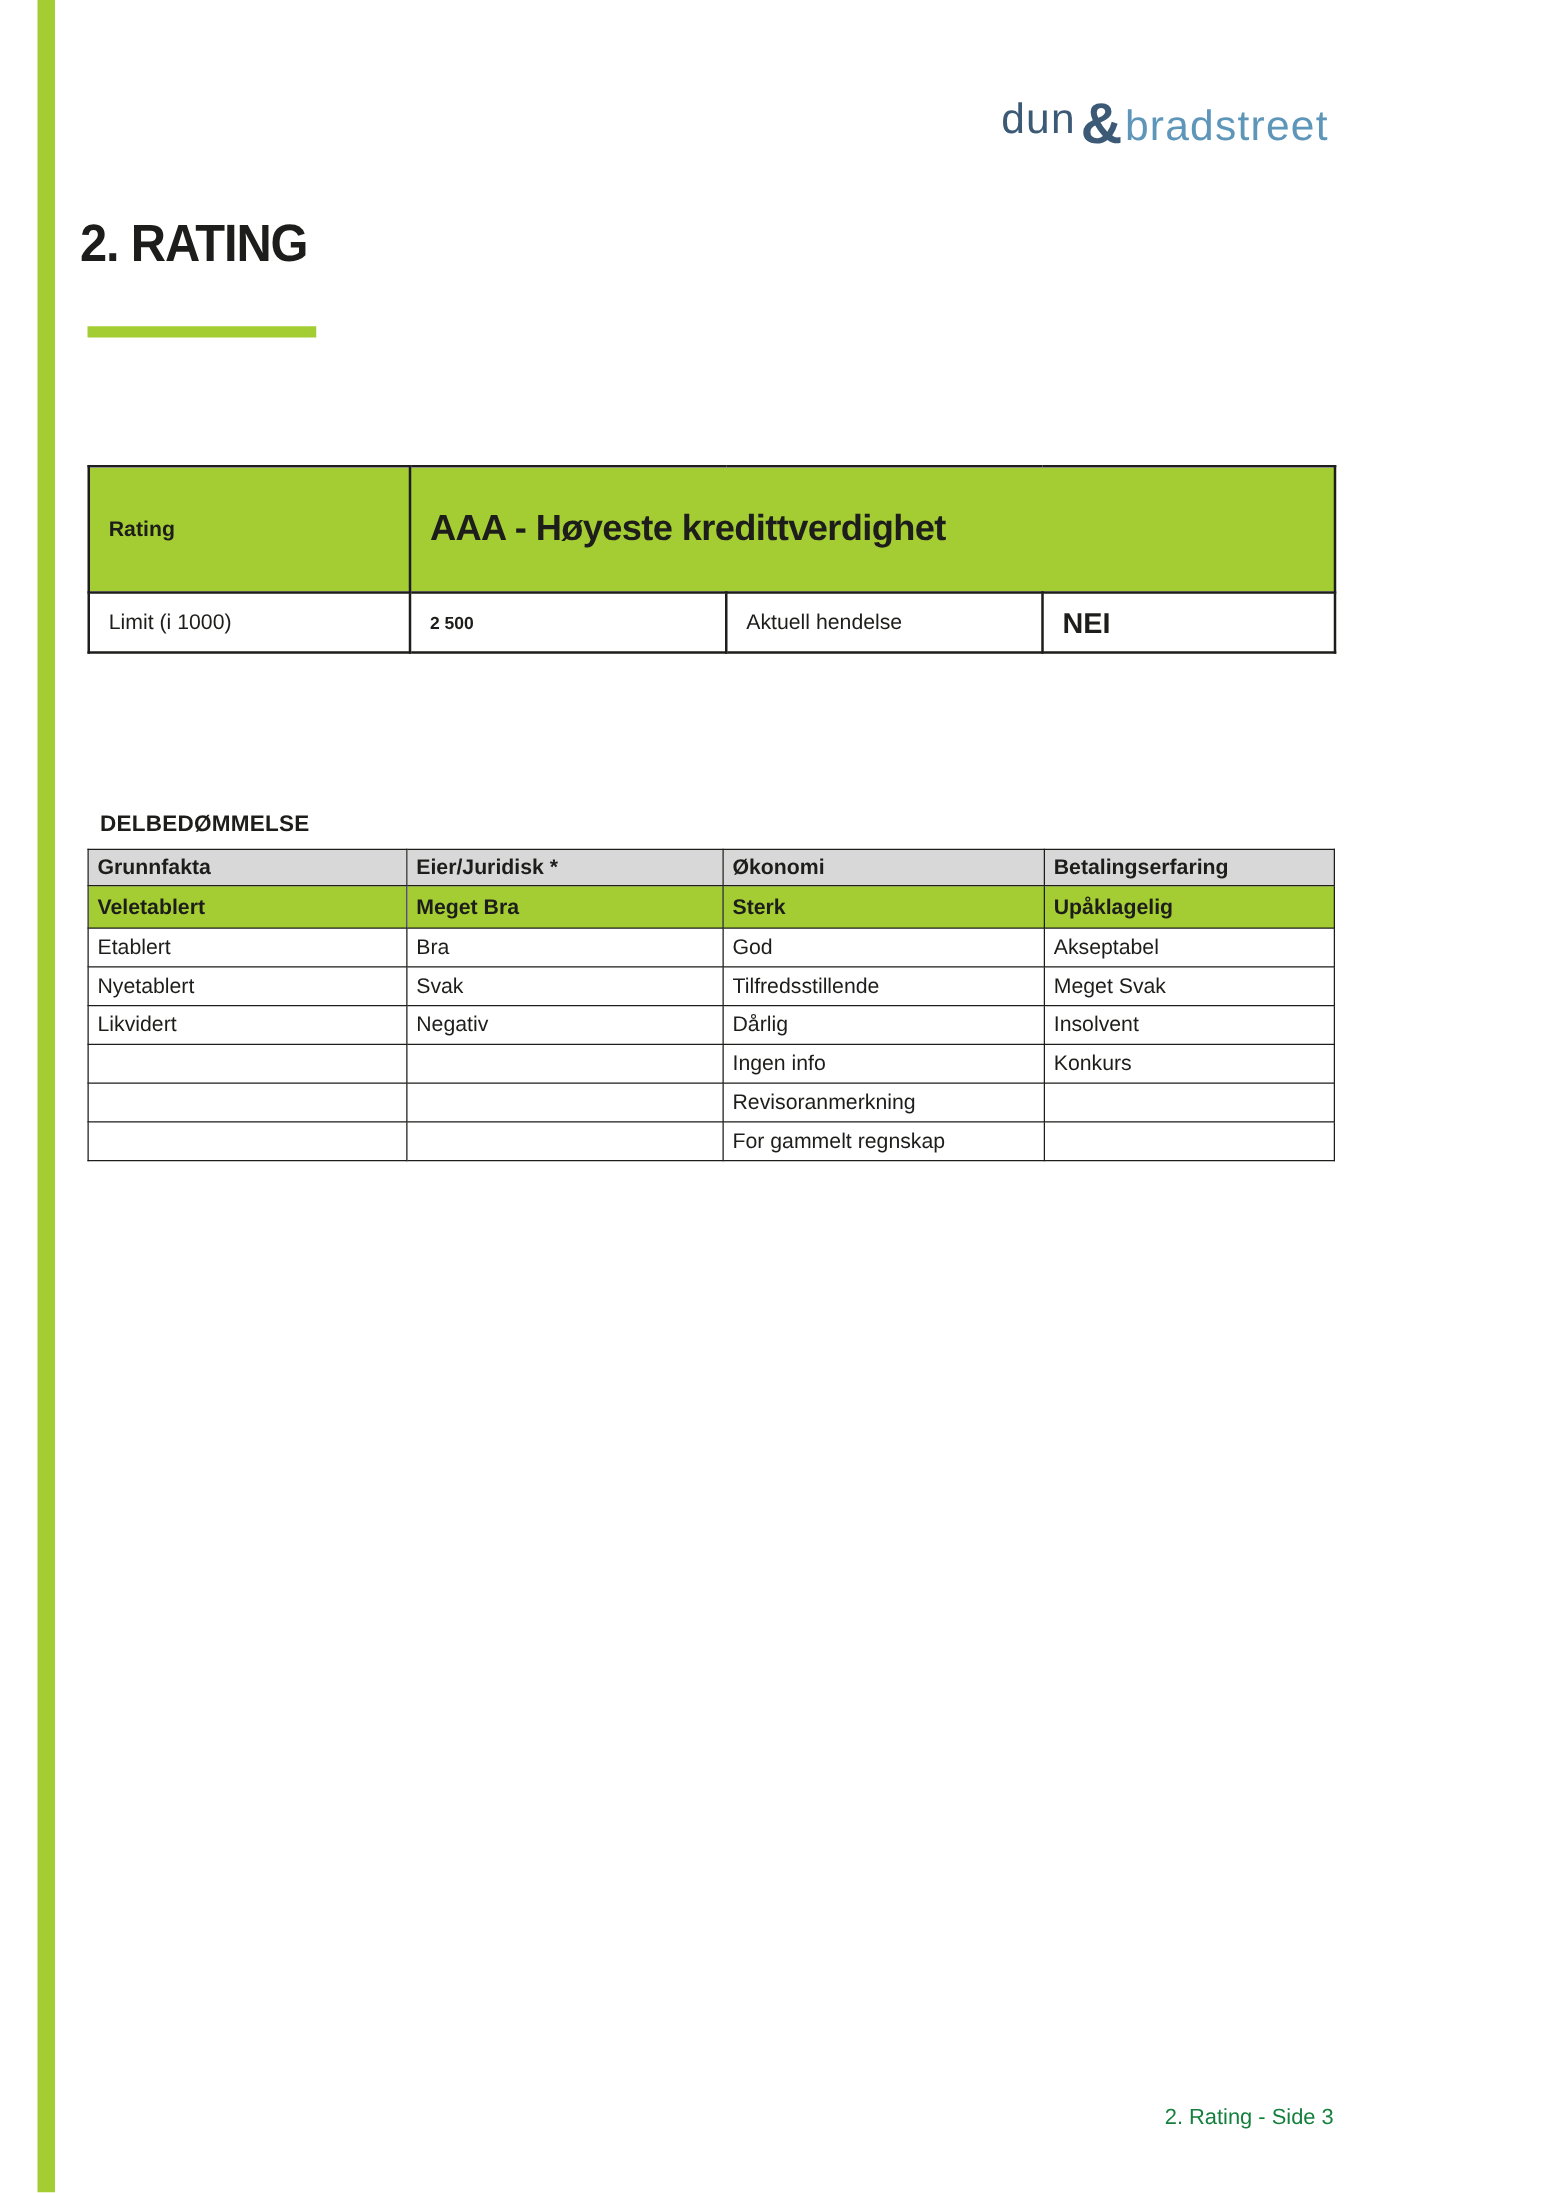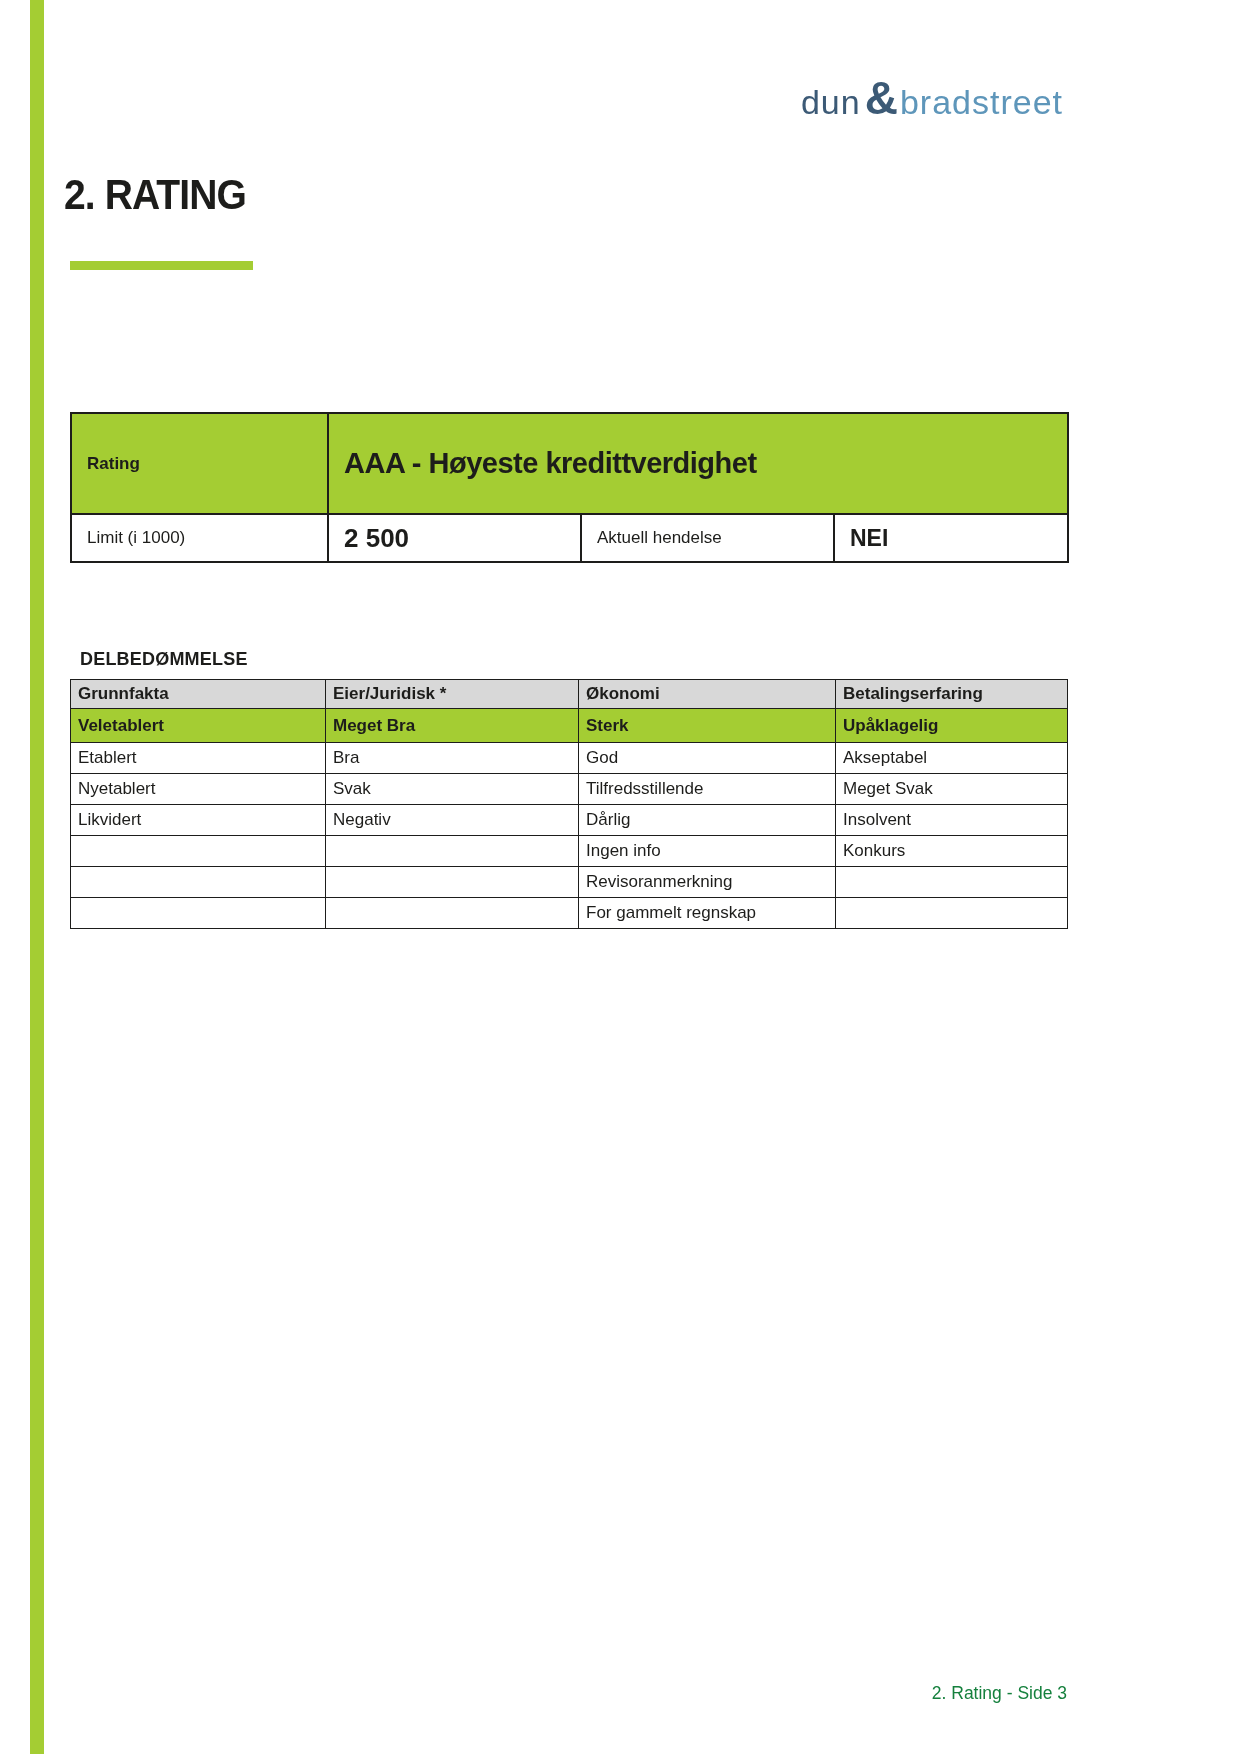--- a/index.html
+++ b/index.html
@@ -1,40 +1,40 @@
 <!DOCTYPE html>
 <html style="--accent-green: #a4cd33; --header-gray: #d8d8d8; --logo-dark: #3c5a76; --logo-light: #5e96ba; --border-dark: #1d1d1b;"><head>
 <meta charset="utf-8">
 <style>
   html,body{margin:0;padding:0;}
   body{
     width:1241px;height:1754px;position:relative;background:#ffffff;
     font-family:"Liberation Sans", sans-serif;color:#1d1d1b;overflow:hidden;
   }
   .left-accent-bar{position:absolute;left:30px;top:0;width:14px;height:1754px;background:var(--accent-green);}
-  .logo{position:absolute;top:68px;right:178px;display:flex;align-items:flex-end;white-space:nowrap;}
+  .logo{position:absolute;top:68px;right:178px;display:flex;align-items:center;white-space:nowrap;}
   .logo-dun{font-size:34px;letter-spacing:1px;color:var(--logo-dark);}
   .logo-amp{font-size:46px;font-weight:bold;color:var(--logo-dark);margin:0 2px 0 4px;position:relative;top:3px;}
   .logo-bradstreet{font-size:34px;letter-spacing:1px;color:var(--logo-light);margin-top:12px;}
   h1.page-title{
     position:absolute;left:64px;top:172px;margin:0;font-size:42px;line-height:1.1;
     font-weight:bold;letter-spacing:-1px;color:#1d1d1b;
     transform:scaleX(0.93);transform-origin:left center;
   }
   .heading-underline{position:absolute;left:70px;top:261px;width:183px;height:9px;background:var(--accent-green);}
   table{border-collapse:collapse;table-layout:fixed;}
-  .rating-table{position:absolute;left:70px;top:412px;width:997px;}
+  .rating-table{position:absolute;left:70px;top:372px;width:997px;}
   .rating-table td{border:2px solid var(--border-dark);padding:0 4px 0 15px;vertical-align:middle;overflow:hidden;}
   .green-bg{background:var(--accent-green);}
   .rt-row1{height:101px;}
   .rt-rating-label{font-weight:bold;font-size:17px;}
   .rt-rating-value{font-weight:bold;font-size:29px;letter-spacing:-0.5px;}
   .rt-row2{height:48px;}
   .rt-limit-label,.rt-event-label{font-weight:normal;font-size:17px;}
-  .rt-limit-value{font-weight:bold;font-size:26px;}
+  .rt-limit-value{font-weight:bold;font-size:14px;}
   .rt-event-value{font-weight:bold;font-size:23px;}
   .section-title{position:absolute;left:80px;top:649px;font-size:18px;font-weight:bold;letter-spacing:0.2px;}
   .sub-table{position:absolute;left:70px;top:679px;width:997px;font-size:17px;}
   .sub-table td{border:1.5px solid var(--border-dark);padding:0 4px 0 7px;vertical-align:middle;overflow:hidden;}
   .st-header{height:29px;}
   .st-header td{background:var(--header-gray);font-weight:bold;}
   .st-highlight{height:34px;}
   .st-highlight td{background:var(--accent-green);font-weight:bold;}
   .st-row{height:31px;}
   .footer{position:absolute;top:1683px;right:174px;font-size:17.5px;color:#15803d;}

